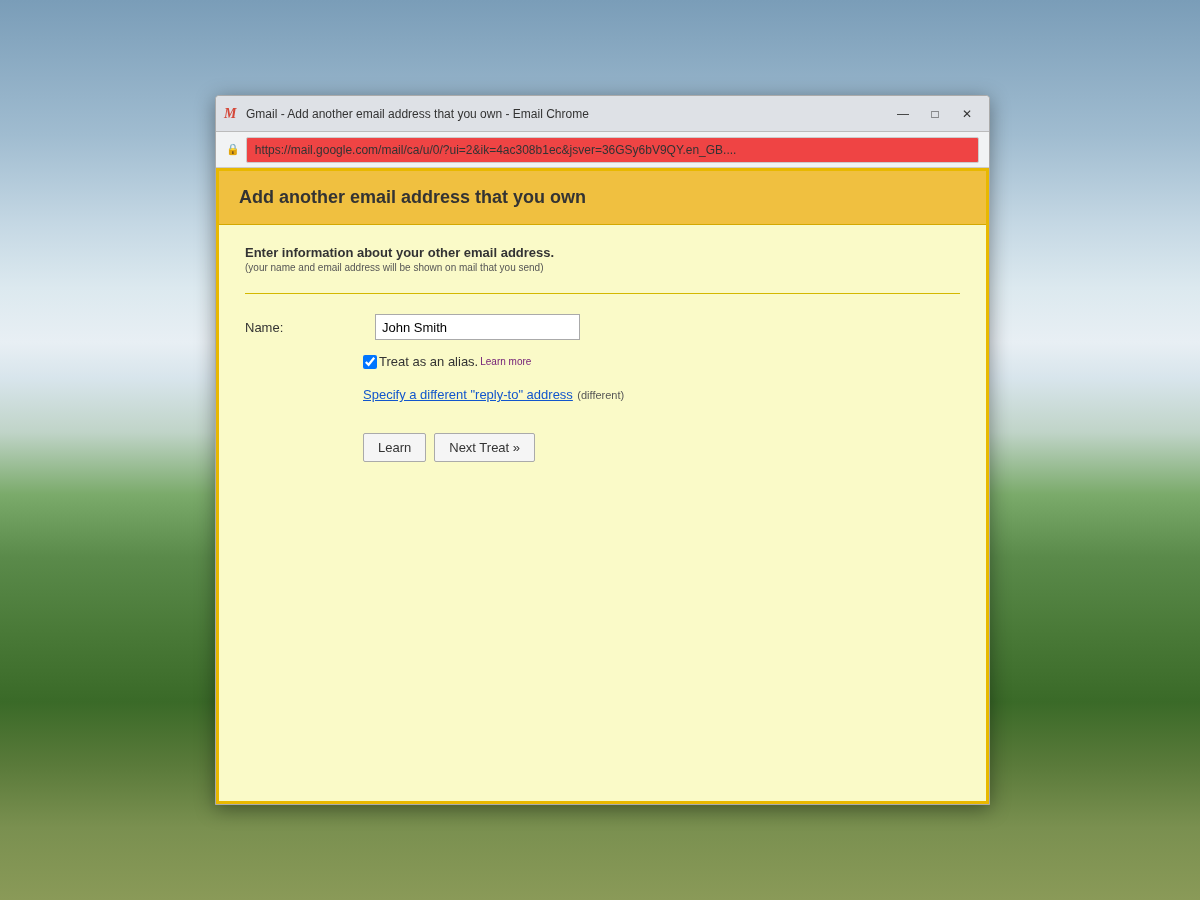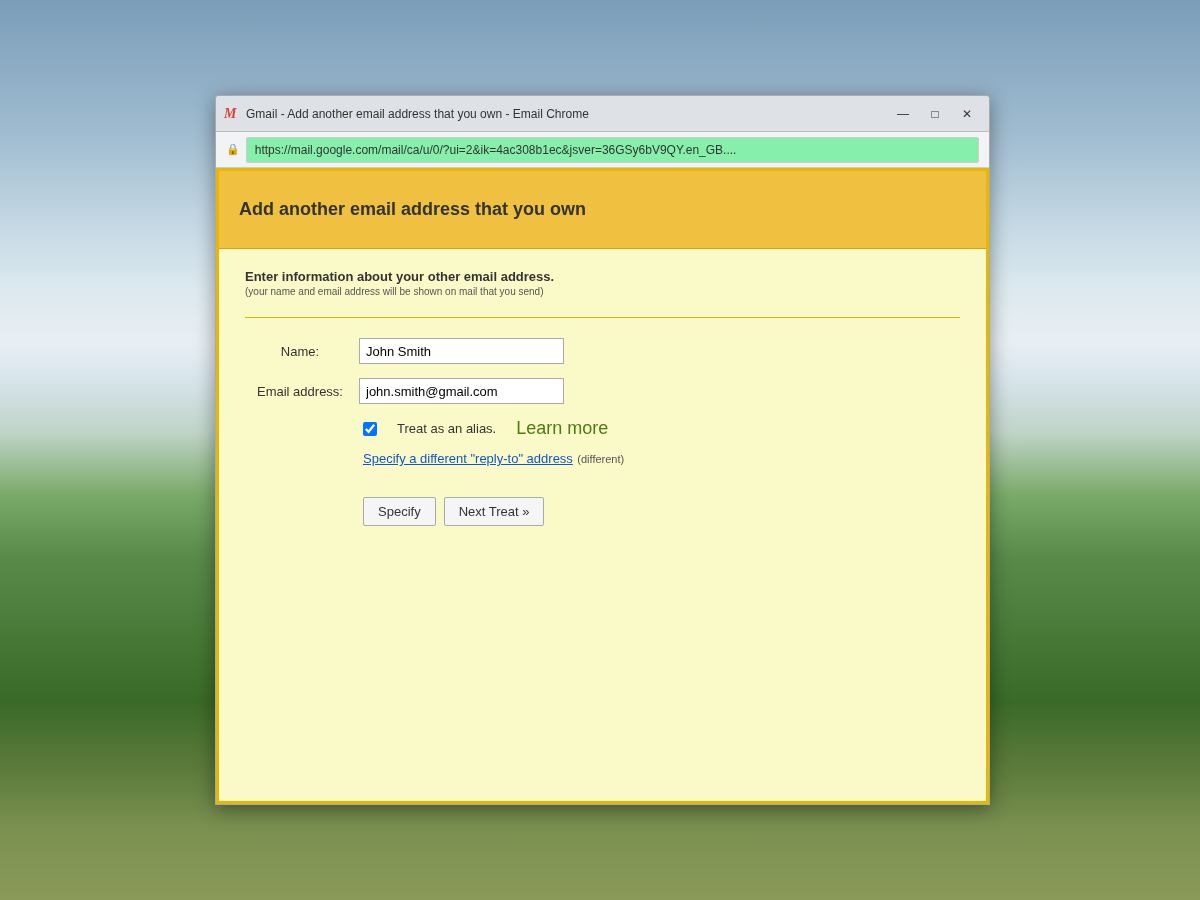--- a/index.html
+++ b/index.html
@@ -111,42 +111,42 @@
 
     .lock-icon {
       font-size: 11px;
       color: #5a5a5a;
     }
 
     .url-text {
       font-size: 12px;
       color: #333;
       flex: 1;
-      background: #86efac;
+      background: #ef4444;
       border: 1px solid #ccc;
       border-radius: 2px;
       padding: 3px 8px;
       height: 26px;
       display: flex;
       align-items: center;
     }
 
     
     .dialog-area {
       flex: 1;
       background: #fafac8;
       border: 3px solid #e8b800;
       display: flex;
       flex-direction: column;
       overflow: hidden;
     }
 
     .dialog-header {
       background: #f0c040;
-      padding: 28px 20px;
+      padding: 16px 20px;
       border-bottom: 1px solid #d4a800;
     }
 
     .dialog-title {
       font-size: 18px;
       font-weight: bold;
       color: #333;
     }
 
     .dialog-body {
@@ -174,57 +174,57 @@
     }
 
     .form-row {
       display: flex;
       align-items: center;
       margin-bottom: 14px;
     }
 
     .form-label {
       width: 110px;
-      text-align: center;
-      font-size: 13px;
-      color: #333;
-      margin-right: 4px;
+      text-align: left;
+      font-size: 13px;
+      color: #333;
+      margin-right: 20px;
     }
 
     .form-input {
       width: 205px;
       height: 26px;
       border: 1px solid #aaa;
       padding: 2px 6px;
       font-size: 13px;
       background: white;
       outline: none;
     }
 
     .checkbox-row {
       display: flex;
       align-items: center;
       margin-left: 118px;
-      margin-bottom: 10px;
-      gap: 20px;
+      margin-bottom: 16px;
+      gap: 2px;
     }
 
     .checkbox-row input[type="checkbox"] {
       width: 14px;
       height: 14px;
     }
 
     .checkbox-label {
       font-size: 13px;
       color: #333;
     }
 
     .learn-more-link {
-      font-size: 18px;
-      color: #4d7c0f;
+      font-size: 10px;
+      color: #701a75;
       text-decoration: none;
     }
 
     .reply-to-row {
       margin-left: 118px;
       margin-bottom: 30px;
     }
 
     .reply-to-link {
       font-size: 13px;
@@ -297,38 +297,34 @@
       <div class="info-text">Enter information about your other email address.</div>
       <div class="info-subtext">(your name and email address will be shown on mail that you send)</div>
 
       <hr class="divider">
 
       <div class="form-row">
         <label class="form-label">Name:</label>
         <input class="form-input" type="text" value="John Smith" style="">
       </div>
 
-      <div class="form-row">
-        <label class="form-label">Email address:</label>
-        <input class="form-input" type="text" value="john.smith@gmail.com" style="">
-      </div>
 
       <div class="checkbox-row">
         <input type="checkbox" checked="" style="">
         <span class="checkbox-label">Treat as an alias.</span>
         <a href="#" class="learn-more-link">Learn more</a>
       </div>
 
       <div class="reply-to-row">
         <a href="#" class="reply-to-link">Specify a different "reply-to" address</a>
         <span class="optional-text"> </span>
         <span class="optional-text">(different)</span>
       </div>
 
       <div class="button-row">
-        <button class="btn">Specify</button>
+        <button class="btn">Learn</button>
         <button class="btn btn-next">Next Treat »</button>
       </div>
 
     </div>
   </div>
 
 </div>
 
 </body></html>

